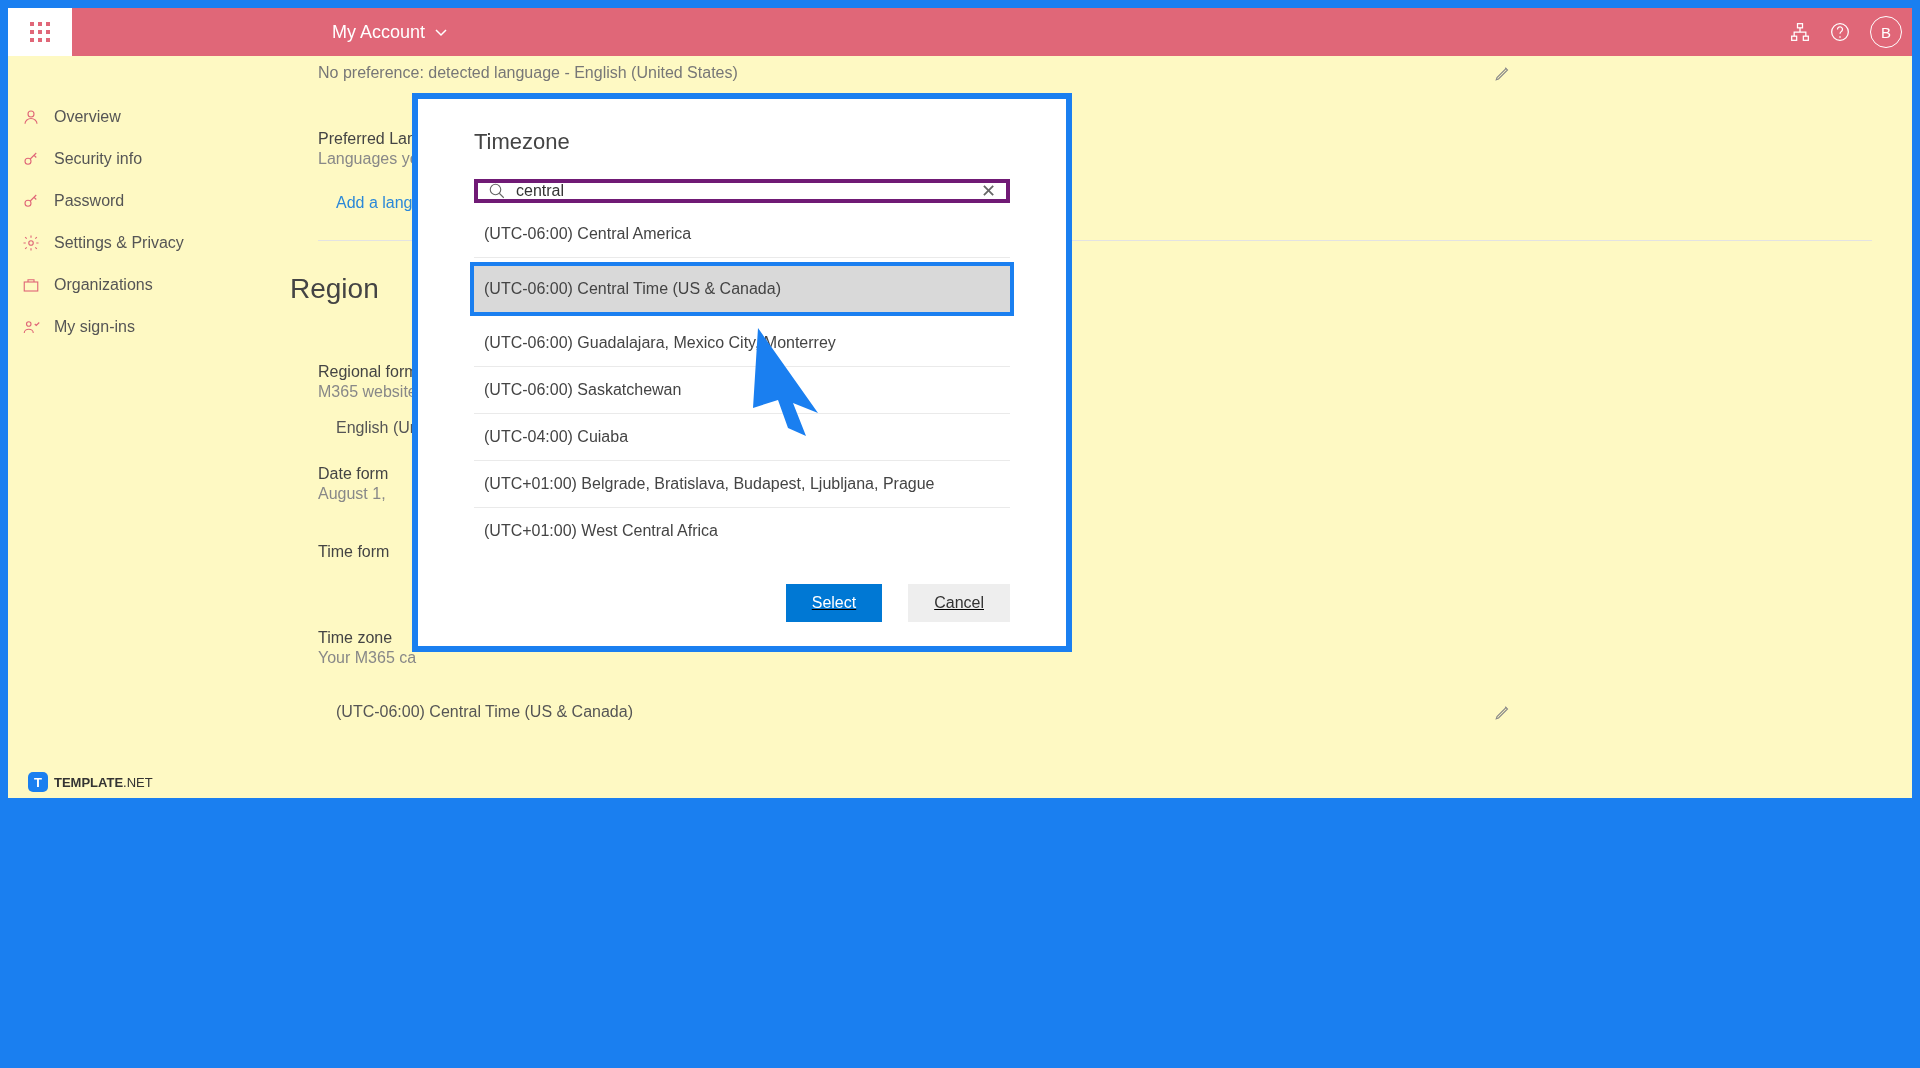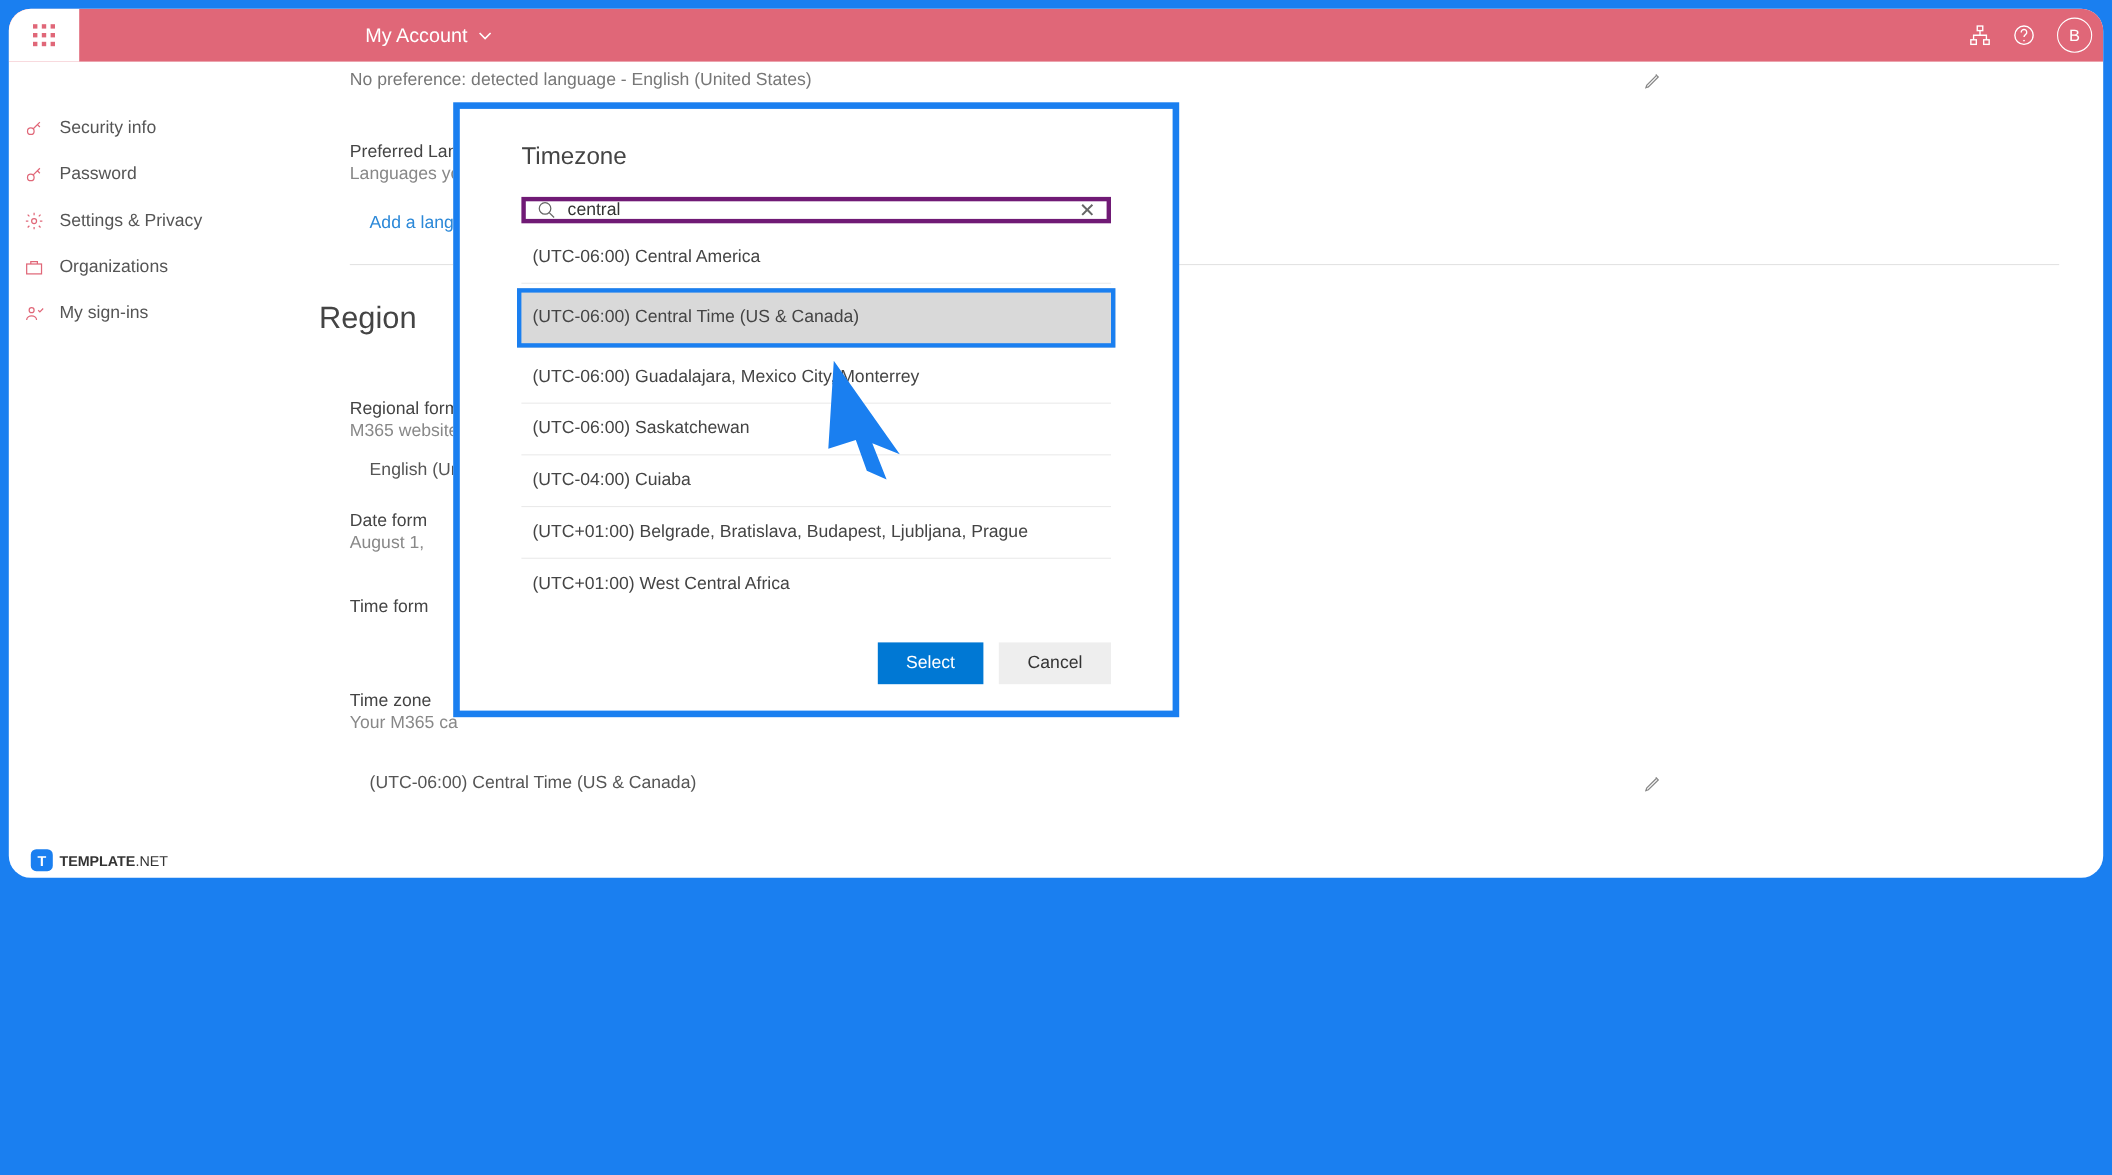--- a/index.html
+++ b/index.html
@@ -1,17 +1,17 @@
 <!DOCTYPE html>
 <html><head>
 <meta charset="utf-8">
 <style>
 * { margin: 0; padding: 0; box-sizing: border-box; font-family: 'Segoe UI', Arial, sans-serif; }
 body { background: #1a7ff0; padding: 8px; }
-.app-frame { background: #ffffff; height: 790px; position: relative; overflow: hidden; border-radius: 20px; }
+.app-frame { background: #fef9c3; height: 790px; position: relative; overflow: hidden; }
 .topbar { height: 48px; background: #e06778; display: flex; align-items: center; color: #fff; position: relative; }
 .app-launcher { width: 64px; height: 48px; background: #fff; display: flex; align-items: center; justify-content: center; cursor: pointer; }
 .waffle { width: 20px; height: 20px; position: relative; }
 .waffle span { position: absolute; width: 4px; height: 4px; background: #e06778; }
 .waffle span:nth-child(1){top:0;left:0}.waffle span:nth-child(2){top:0;left:8px}.waffle span:nth-child(3){top:0;left:16px}
 .waffle span:nth-child(4){top:8px;left:0}.waffle span:nth-child(5){top:8px;left:8px}.waffle span:nth-child(6){top:8px;left:16px}
 .waffle span:nth-child(7){top:16px;left:0}.waffle span:nth-child(8){top:16px;left:8px}.waffle span:nth-child(9){top:16px;left:16px}
 .page-title-wrap { display: flex; align-items: center; margin-left: 260px; font-size: 18px; font-weight: 400; cursor: pointer; }
 .chev { margin-left: 8px; }
 .topbar-right { position: absolute; right: 10px; display: flex; align-items: center; gap: 20px; }
@@ -34,21 +34,21 @@
 .val-indent { margin-left: 18px; color: #555; font-size: 16px; margin-top: 18px; }
 .modal { position: absolute; top: 85px; left: 404px; width: 660px; background: #fff; border: 6px solid #1a7ff0; padding: 30px 56px 24px; z-index: 10; }
 .modal-title { font-size: 22px; color: #444; margin-bottom: 24px; font-weight: 400; }
 .search-box { border: 4px solid #701a75; height: 24px; display: flex; align-items: center; padding: 0 10px; margin-bottom: 8px; }
 .search-box svg { width: 18px; height: 18px; stroke: #666; fill: none; margin-right: 10px; }
 .search-input { flex: 1; border: none; outline: none; font-size: 16px; color: #333; background: transparent; }
 .clear-x { font-size: 18px; color: #666; cursor: pointer; }
 .tz-item { padding: 14px 10px; border-bottom: 1px solid #eaeaea; font-size: 16px; color: #444; cursor: pointer; }
 .tz-item:last-child { border-bottom: none; }
 .tz-selected { background: #d9d9d9; border: 4px solid #1a7ff0; margin: 4px -4px; }
-.modal-actions { margin-top: 30px; display: flex; justify-content: flex-end; gap: 14px; }
+.modal-actions { margin-top: 30px; display: flex; justify-content: flex-end; gap: 26px; text-decoration: underline; }
 .btn { padding: 10px 26px; font-size: 16px; border: none; cursor: pointer; }
 .btn-primary { background: #0078d4; color: #fff; }
 .btn-default { background: #eee; color: #333; }
 .cursor-arrow { position: absolute; top: 320px; left: 740px; z-index: 20; }
 .watermark { position: absolute; bottom: 6px; left: 20px; display: flex; align-items: center; font-size: 13px; font-weight: 700; color: #333; }
 .watermark .t-badge { width: 20px; height: 20px; background: #1a7ff0; color: #fff; border-radius: 5px; display: flex; align-items: center; justify-content: center; font-size: 13px; margin-right: 6px; }
 </style>
 </head>
 <body>
 
@@ -87,20 +87,27 @@
           <circle cx="12" cy="18" r="0.5" fill="#fff"></circle>
         </svg>
       <div class="avatar">
           <span>B</span>
         </div>
     </div>
   </div>
 
   <div class="content">
     <div class="sidebar">
+      <div class="nav-item">
+          <svg viewBox="0 0 24 24">
+            <circle cx="12" cy="8" r="4"></circle>
+            <path d="M4 21c0-4 4-7 8-7s8 3 8 7"></path>
+          </svg>
+          <span>Overview</span>
+        </div>
       <div class="nav-item">
           <svg viewBox="0 0 24 24">
             <circle cx="8" cy="15" r="4"></circle>
             <path d="M11 12l8-8m-3 3l3 3"></path>
           </svg>
           <span>Security info</span>
         </div>
       <div class="nav-item">
           <svg viewBox="0 0 24 24">
             <circle cx="8" cy="15" r="4"></circle>

